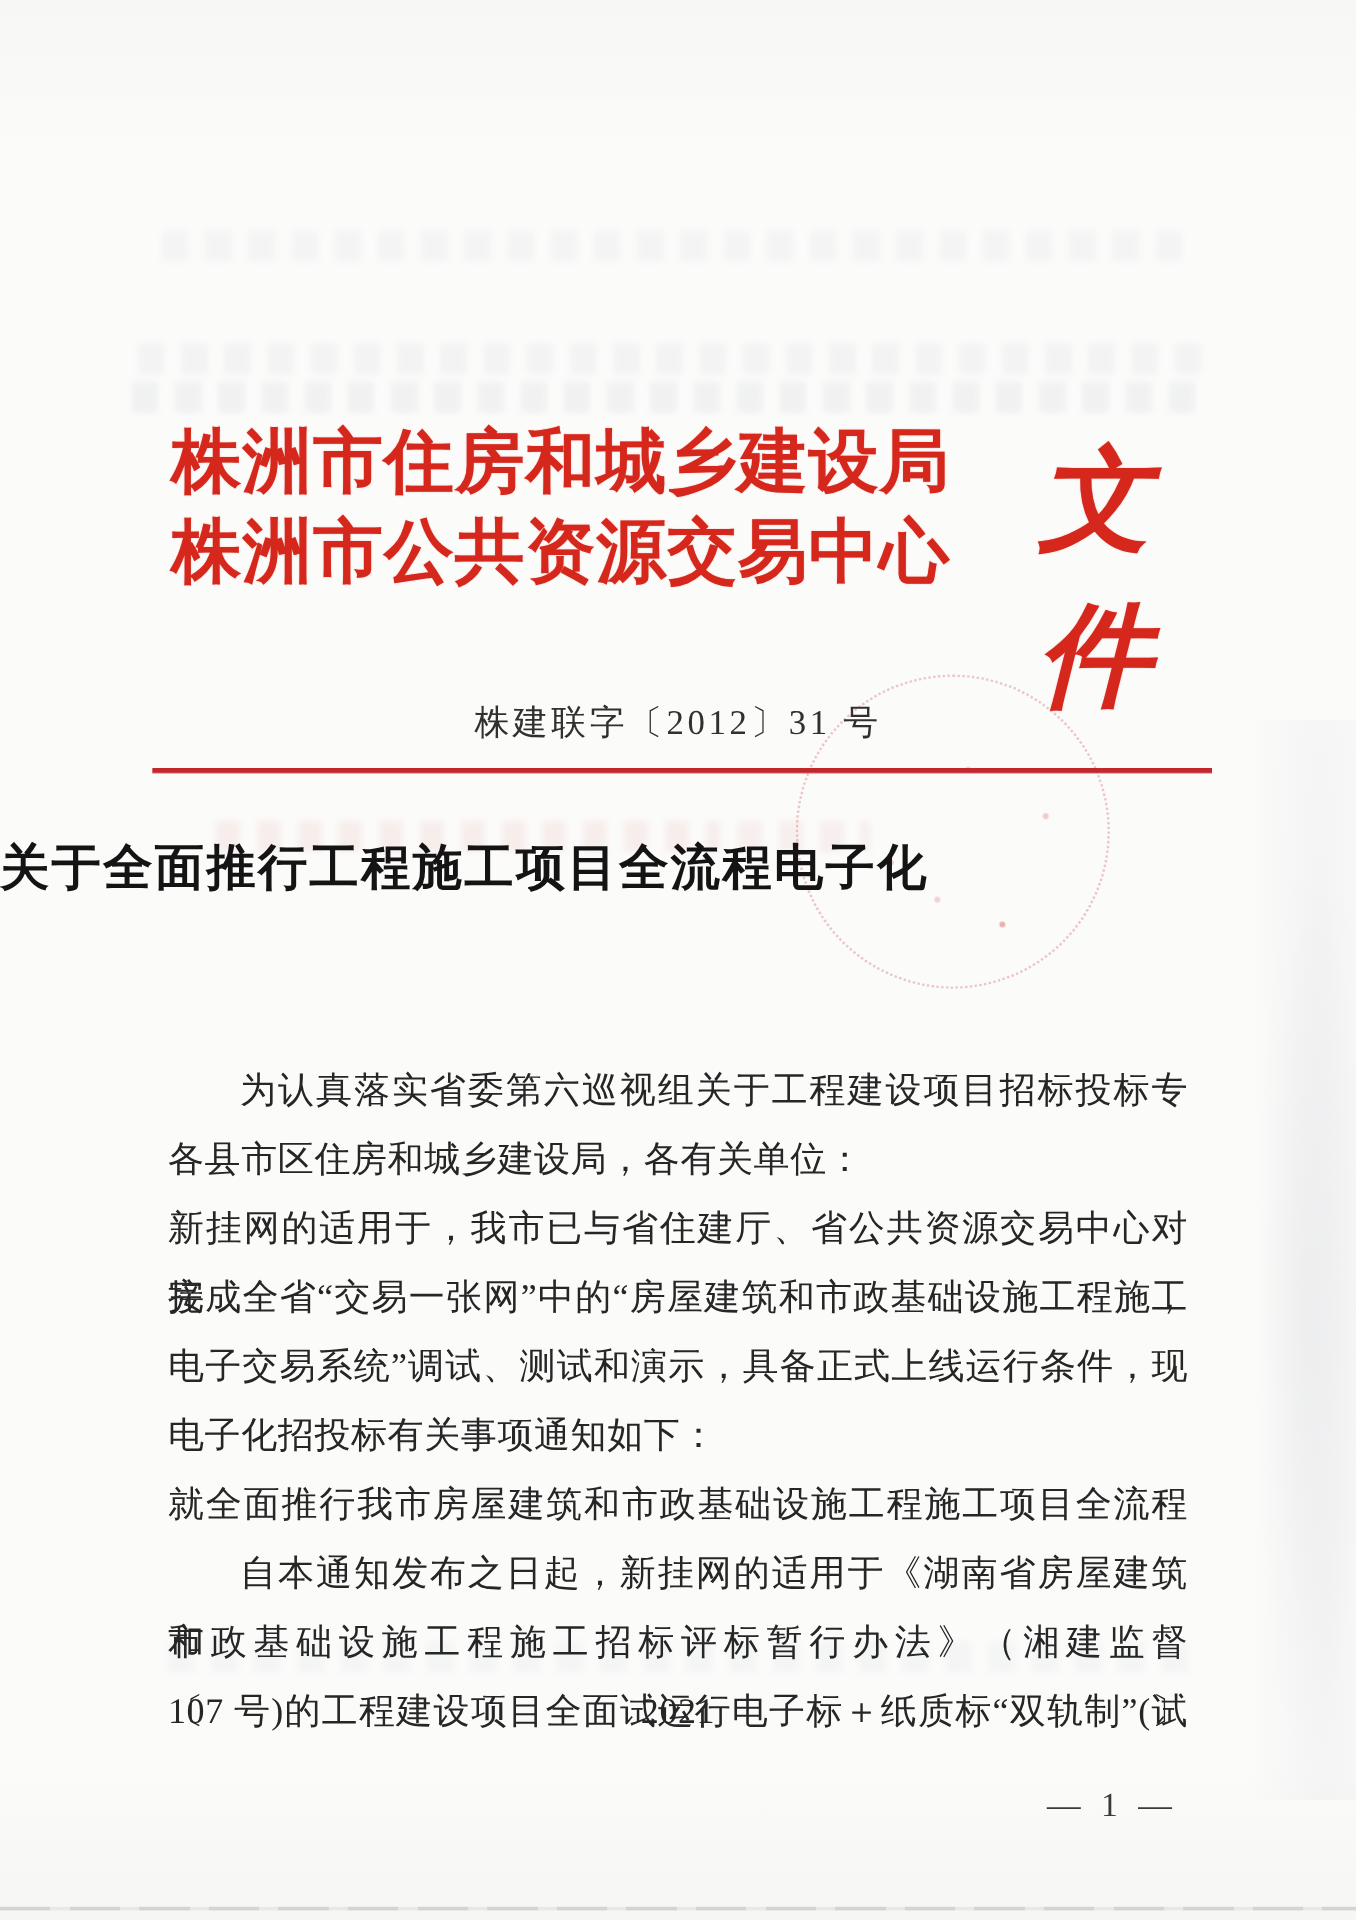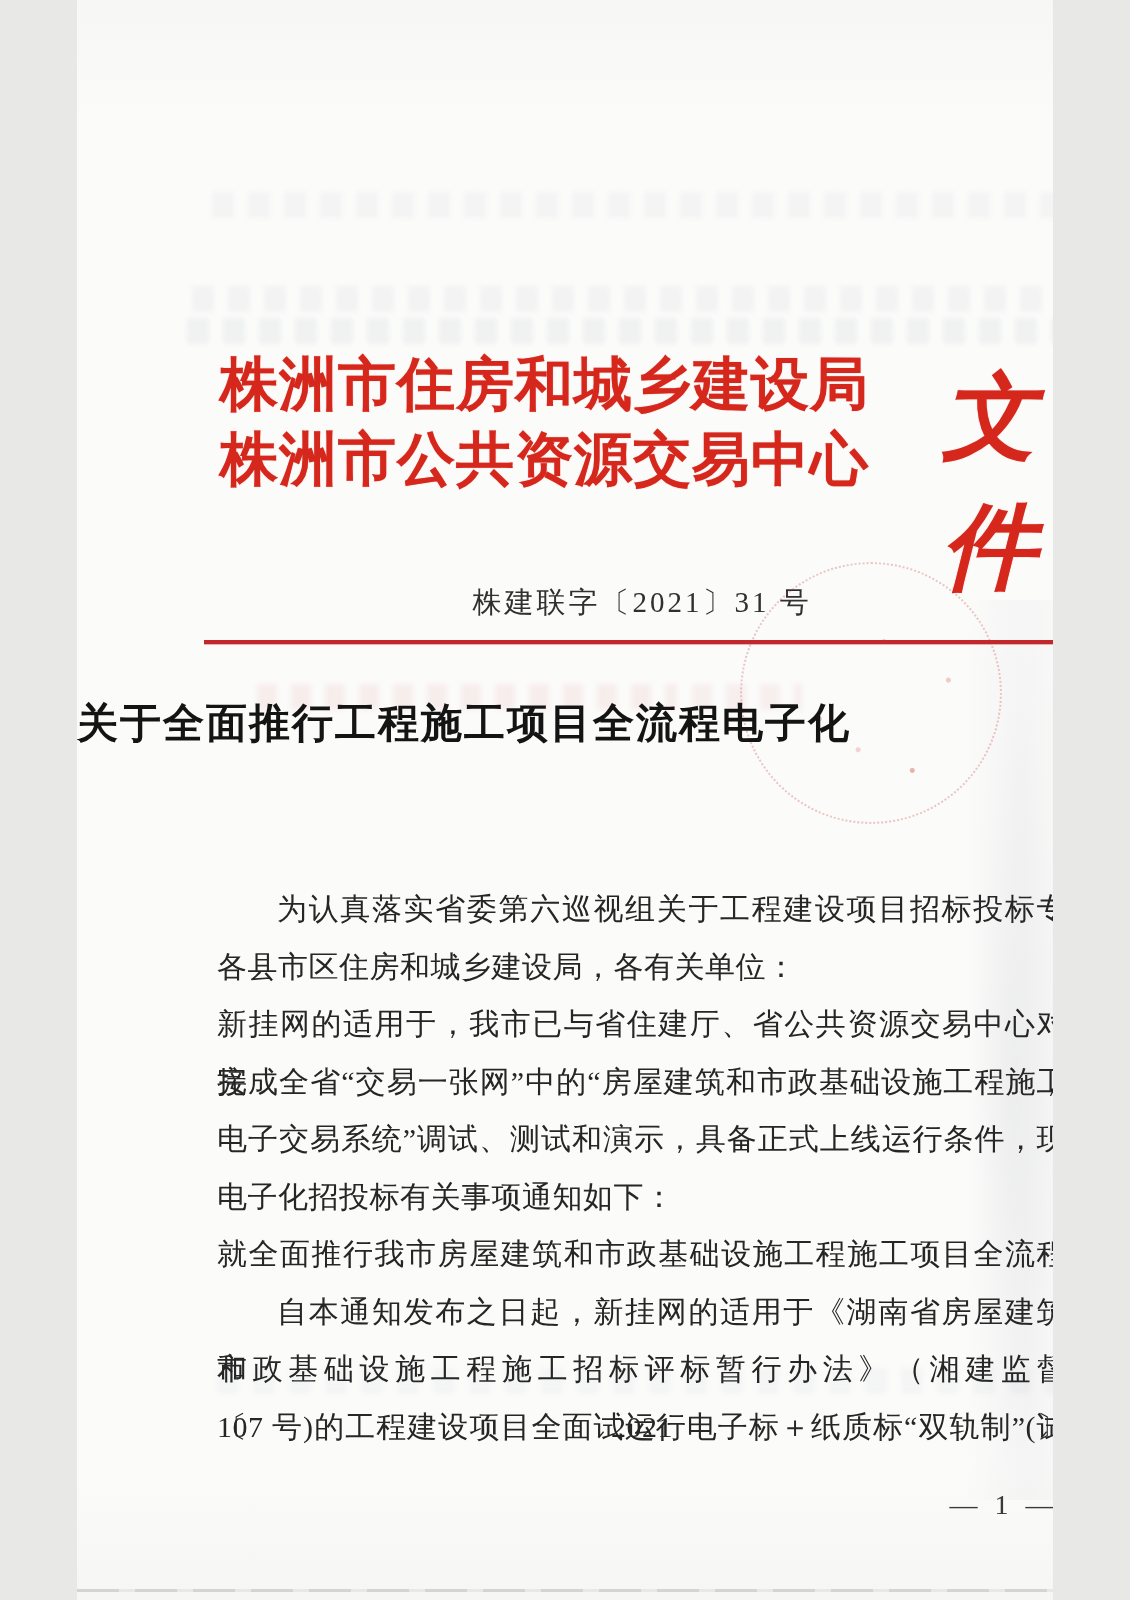--- a/index.html
+++ b/index.html
@@ -3,21 +3,21 @@
 <meta charset="utf-8">
 <style>
   :root{
     --header-red:#d5271b;
     --rule-red:#c2272b;
     --body-text:#262626;
   }
   html,body{margin:0;padding:0;background:#e8e8e6;}
   .page{
     position:relative;
-    width:976px;height:1600px;
+    width:1130px;height:1600px;
     margin:0 auto;
     background:linear-gradient(180deg,#f7f7f5 0%,#fbfbfa 8%,#fbfbfa 92%,#f6f6f4 100%);
     overflow:hidden;
     font-family:"Liberation Serif","DejaVu Serif",serif;
     color:var(--body-text);
   }
   
   .ghost{
     position:absolute;height:26px;
     background:repeating-linear-gradient(90deg,
@@ -124,21 +124,21 @@
   <div class="ghost g5 reddish"></div>
   <div class="ghost g6"></div>
   <div class="right-edge-noise"></div>
 
   <div class="org-block">
     <div>株洲市住房和城乡建设局</div>
     <div>株洲市公共资源交易中心</div>
   </div>
   <div class="doc-type">文件</div>
 
-  <div class="doc-number">株建联字〔2021〕31 号</div>
+  <div class="doc-number">株建联字〔2012〕31 号</div>
 
   <div class="red-rule"></div>
 
   <div class="seal"></div>
 
   <div class="title-block">
     <div>关于全面推行工程施工项目全流程电子化</div>
   </div>
 
   <div class="body-block">

